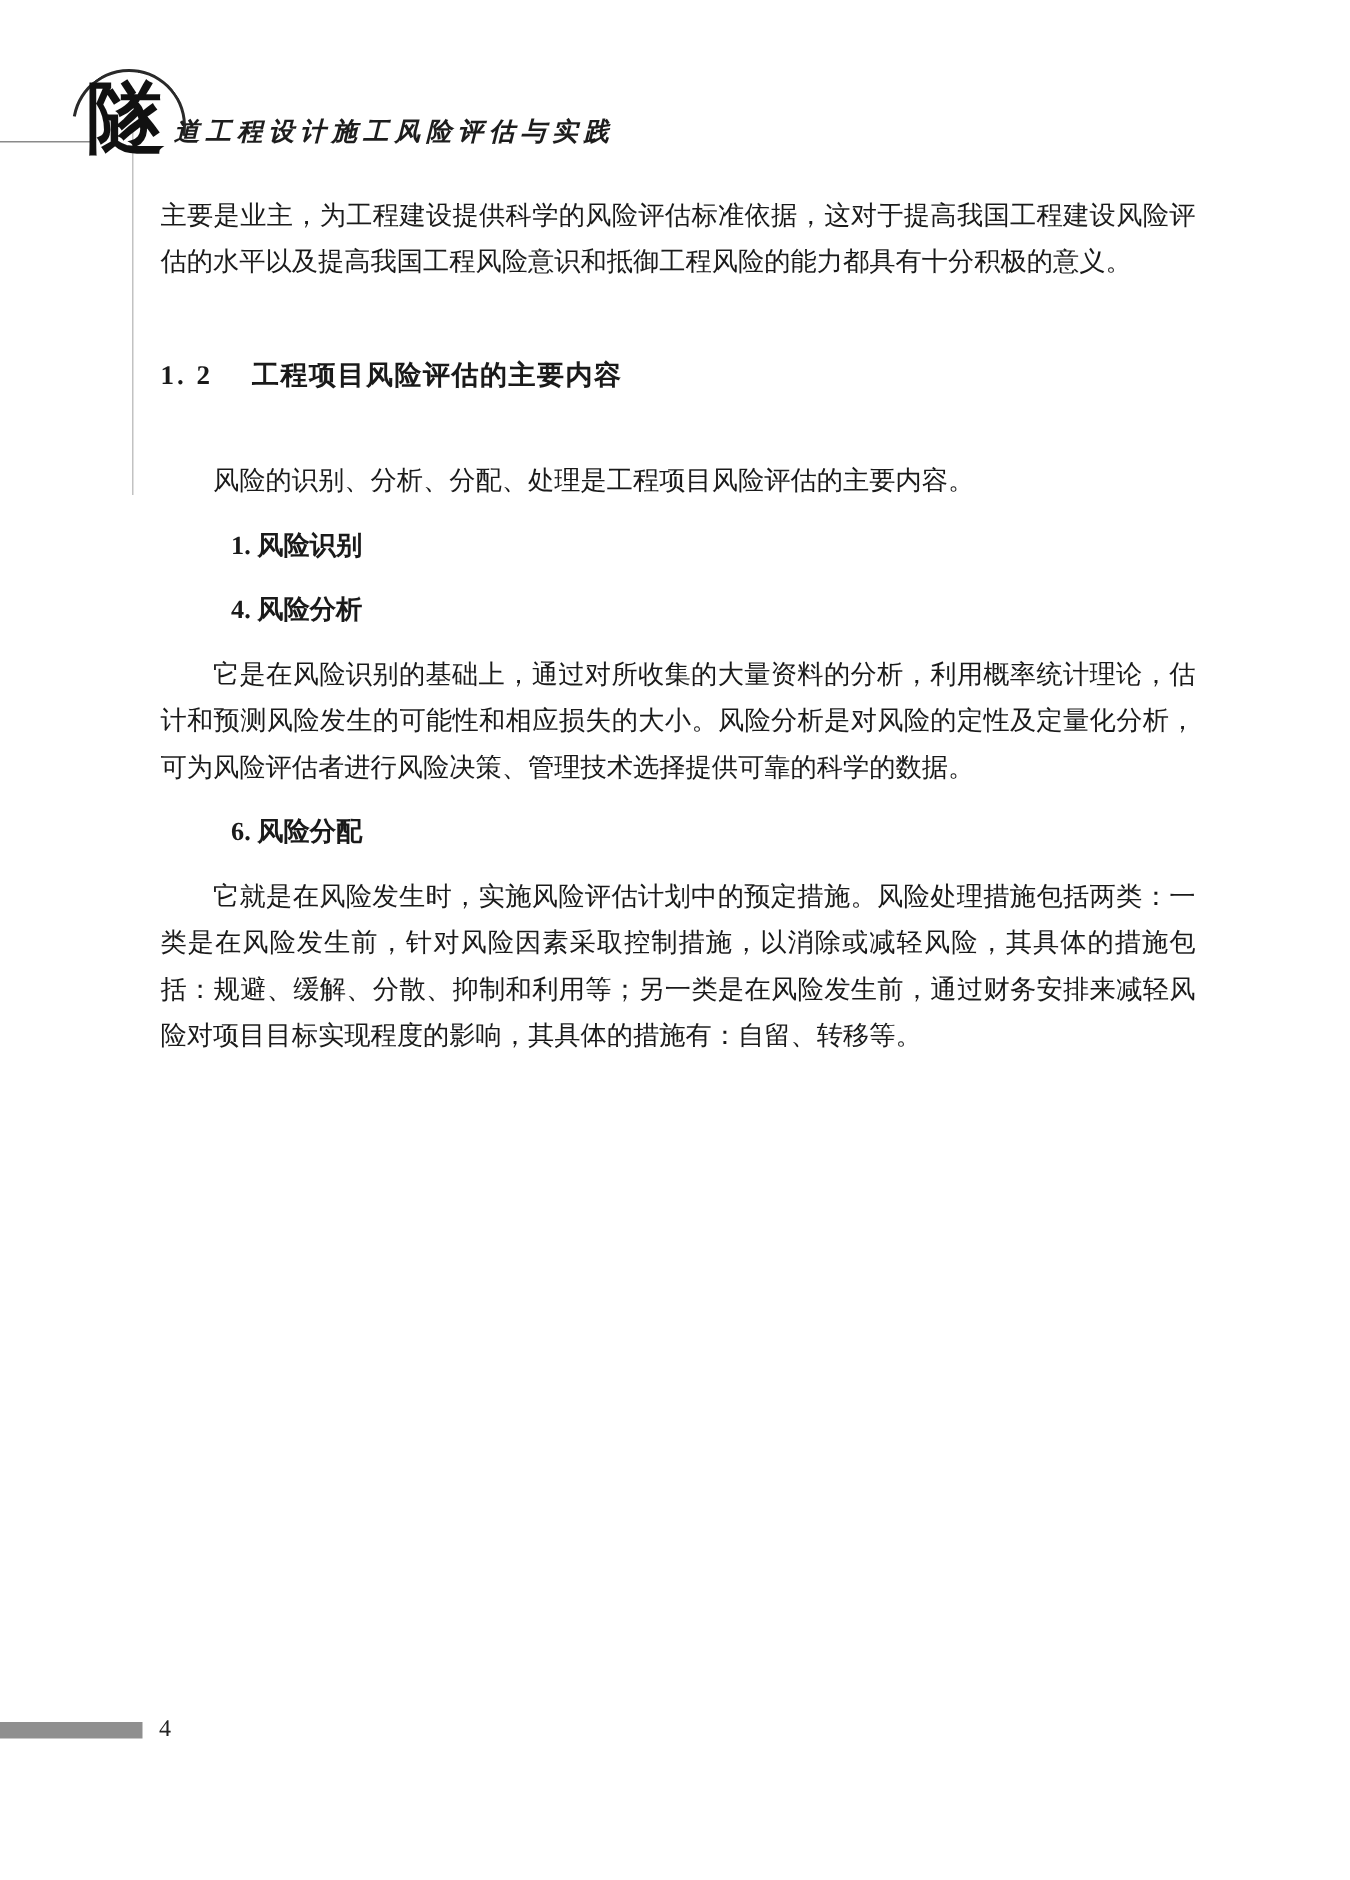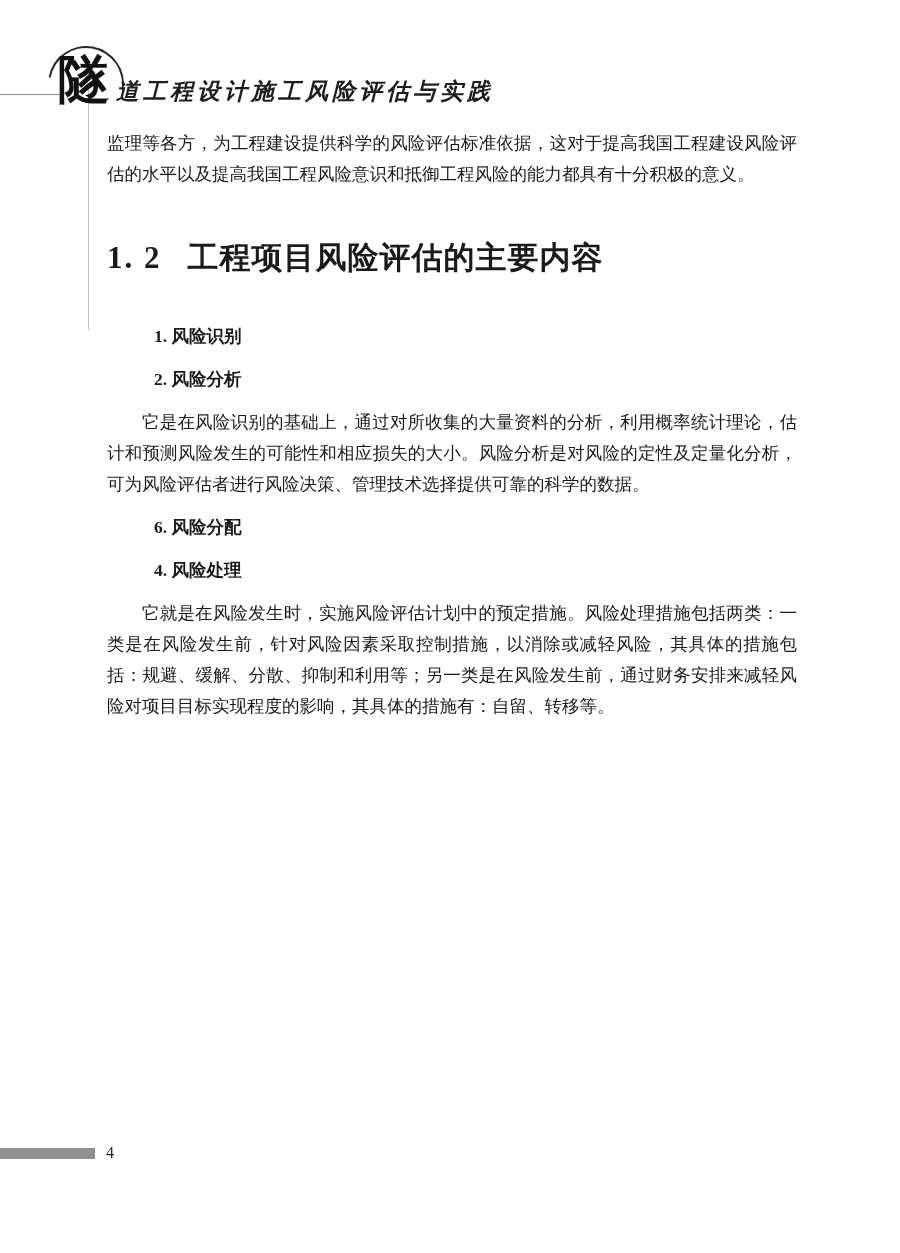--- a/index.html
+++ b/index.html
@@ -29,35 +29,35 @@
     transform:rotate(-35deg);
   }
   .logo-char{
     position:absolute;left:10px;top:8px;
     font-size:52px;font-weight:bold;line-height:1;
     font-family:"Liberation Serif","DejaVu Serif",serif;
     color:#111;
   }
   .series-title{
     position:absolute;left:116px;top:76px;
-    font-size:23px;font-style:italic;font-weight:bold;
+    font-size:17px;font-style:italic;font-weight:bold;
     letter-spacing:4px;color:#1d1d1d;
     font-family:"Liberation Serif","DejaVu Serif",serif;
   }
 
   
   .body-col{
     position:absolute;left:107px;top:128px;width:690px;
     font-size:17.5px;line-height:31px;text-align:justify;
   }
   .para{margin:0;text-indent:2em;}
   .para.lead{text-indent:0;}
   .section-heading{
     margin:49px 0 43px 0;
-    font-size:31px;font-weight:bold;line-height:1.25;
+    font-size:18px;font-weight:bold;line-height:1.25;
     text-indent:0;letter-spacing:1px;
   }
   .section-heading .num{margin-right:26px;letter-spacing:2px;}
   .subhead{
     margin:12px;font-weight:bold;text-indent:2em;
   }
 
   
   .footer-bar{
     position:absolute;left:0;top:1148px;width:95px;height:11px;background:#8f8f8f;
@@ -78,35 +78,35 @@
 
   <div class="logo-wrap">
     <div class="logo-ring"></div>
     <div class="logo-char">隧</div>
   </div>
 
   <div class="series-title">道工程设计施工风险评估与实践</div>
 
   <div class="body-col">
 
-    <p class="para lead">监理等各方，为工程建设提供科学的风险评估标准依据，这对于提高我国工程建设风险评估的水平以及提高我国工程风险意识和抵御工程风险的能力都具有十分积极的意义。</p>
+    <p class="para lead">主要是业主，为工程建设提供科学的风险评估标准依据，这对于提高我国工程建设风险评估的水平以及提高我国工程风险意识和抵御工程风险的能力都具有十分积极的意义。</p>
 
     <h2 class="section-heading">
       <span class="num">1. 2</span><span>工程项目风险评估的主要内容</span>
     </h2>
 
+    <p class="para">风险的识别、分析、分配、处理是工程项目风险评估的主要内容。</p>
 
     <p class="subhead">1. 风险识别</p>
 
-    <p class="subhead">2. 风险分析</p>
+    <p class="subhead">4. 风险分析</p>
     <p class="para">它是在风险识别的基础上，通过对所收集的大量资料的分析，利用概率统计理论，估计和预测风险发生的可能性和相应损失的大小。风险分析是对风险的定性及定量化分析，可为风险评估者进行风险决策、管理技术选择提供可靠的科学的数据。</p>
 
     <p class="subhead">6. 风险分配</p>
 
-    <p class="subhead">4. 风险处理</p>
     <p class="para">它就是在风险发生时，实施风险评估计划中的预定措施。风险处理措施包括两类：一类是在风险发生前，针对风险因素采取控制措施，以消除或减轻风险，其具体的措施包括：规避、缓解、分散、抑制和利用等；另一类是在风险发生前，通过财务安排来减轻风险对项目目标实现程度的影响，其具体的措施有：自留、转移等。</p>
 
   </div>
 
   <div class="footer-bar"></div>
   <div class="page-number">4</div>
 
 </div>
 
 </body></html>

